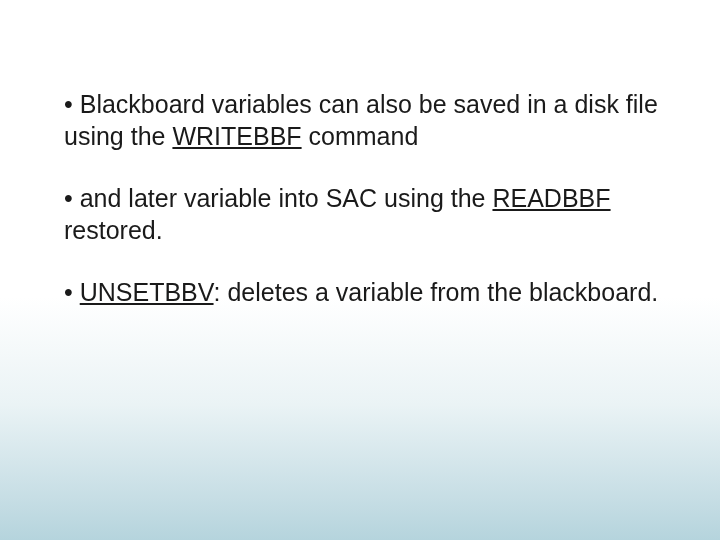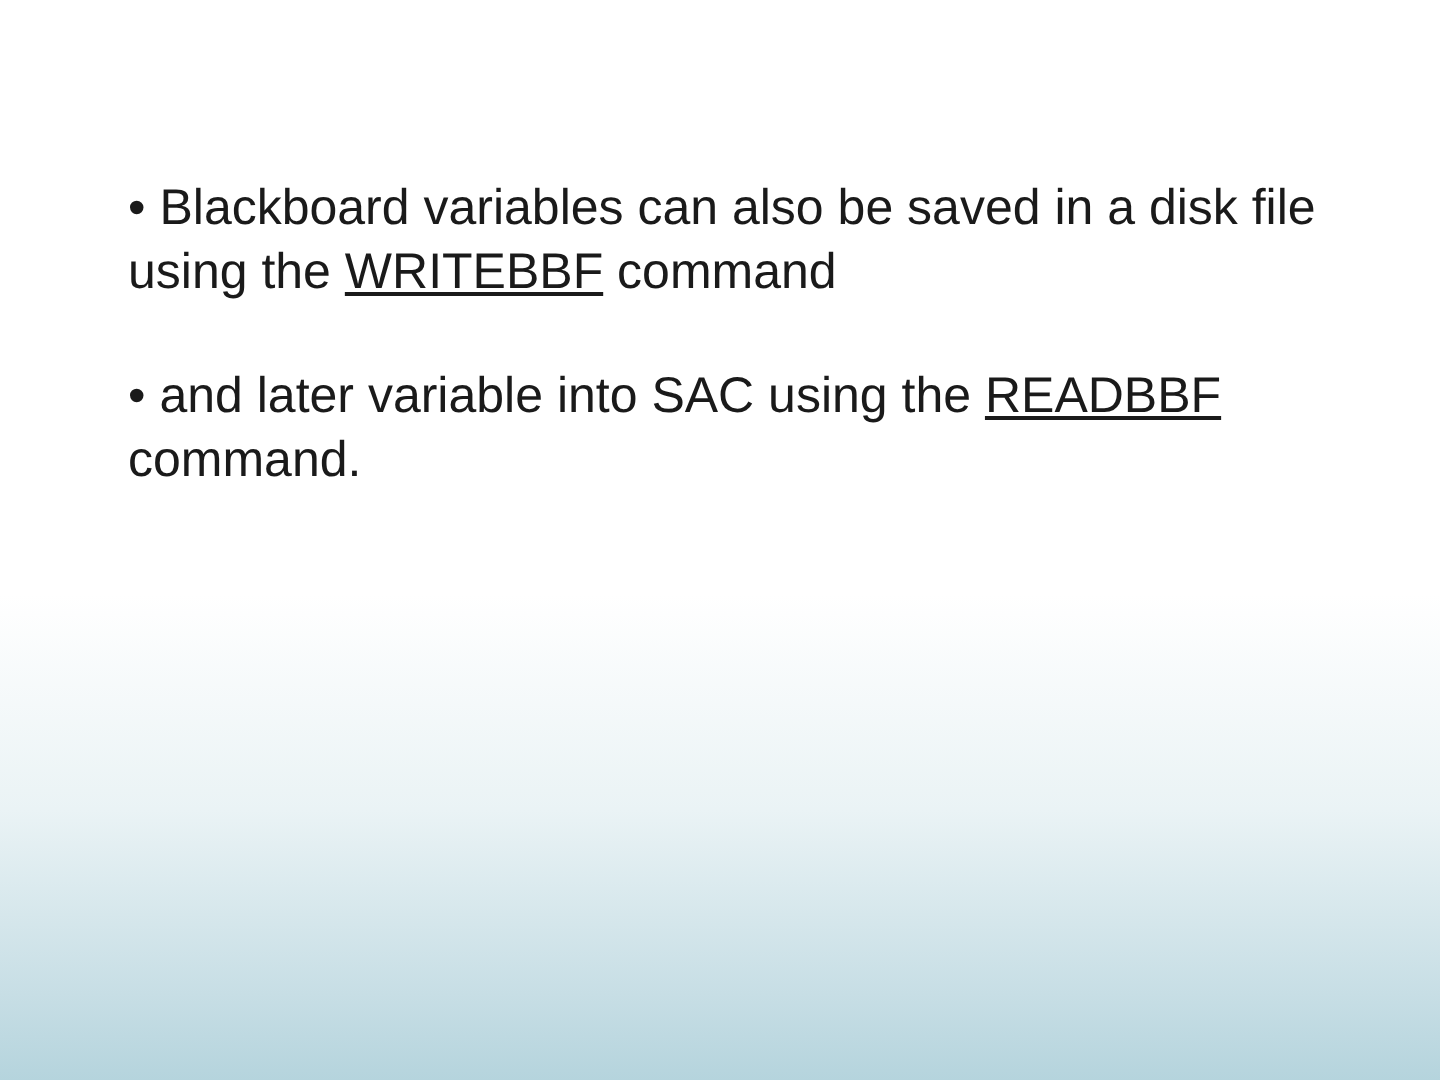--- a/index.html
+++ b/index.html
@@ -32,17 +32,20 @@
 </head>
 <body>
 
 <div class="slide">
 
   <div class="bullet">
     <span>•</span><span> Blackboard variables can also be saved in a disk file using the </span><span class="u">WRITEBBF</span><span> command</span>
   </div>
 
   <div class="bullet">
-    <span>•</span><span> and later variable into SAC using the </span><span class="u">READBBF</span><span> command.</span>
+    <span>•</span><span> and later variable into SAC using the </span><span class="u">READBBF</span><span> restored.</span>
   </div>
 
+  <div class="bullet">
+    <span>•</span><span> </span><span class="u">UNSETBBV</span><span>:  deletes a variable from the blackboard.</span>
+  </div>
 
 </div>
 
 </body></html>

